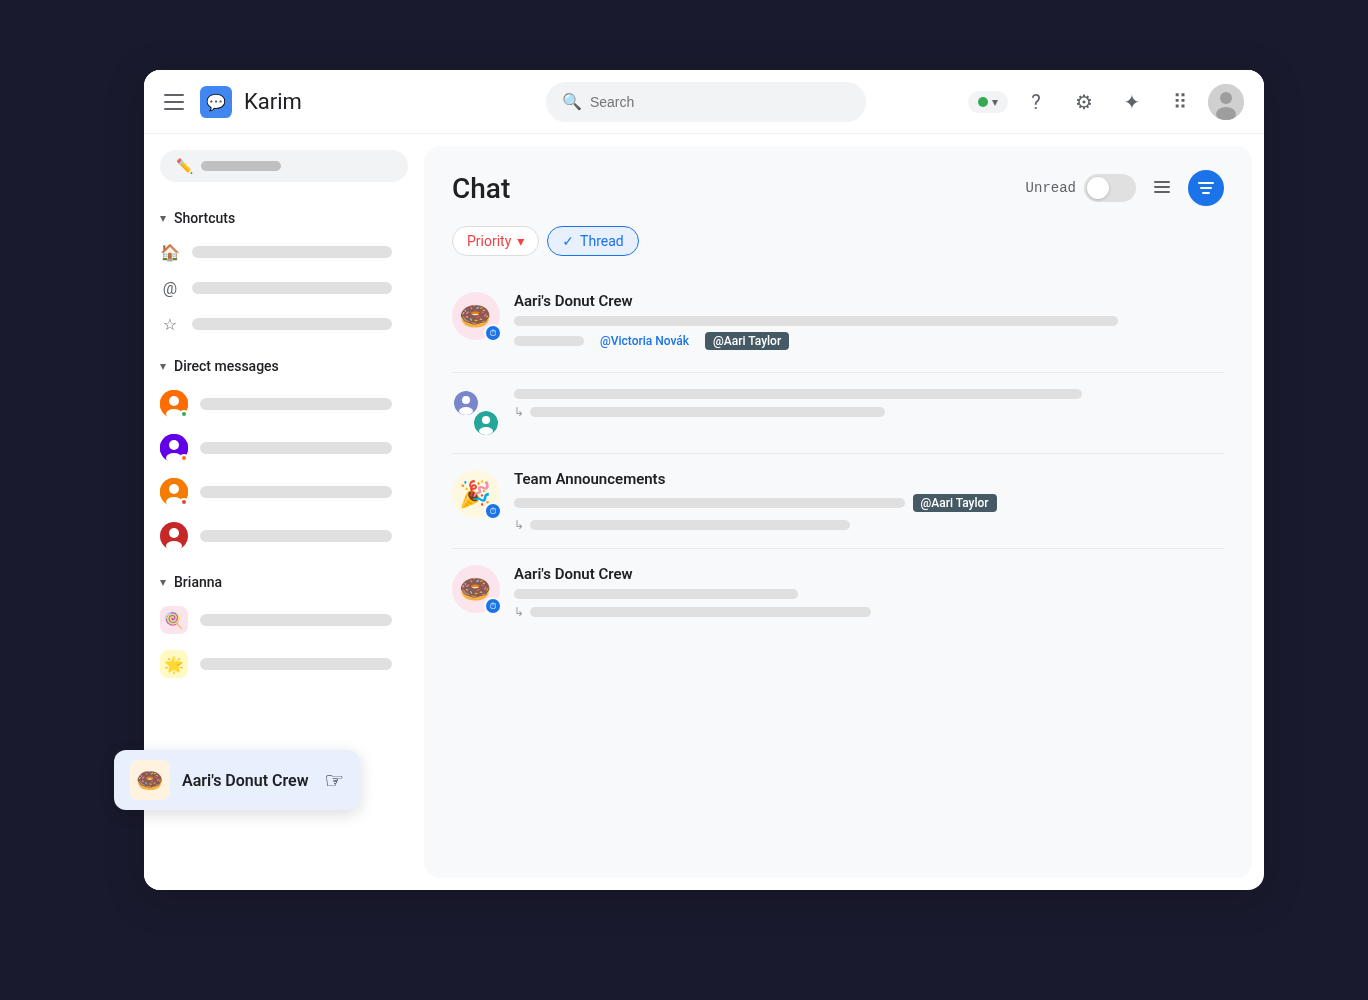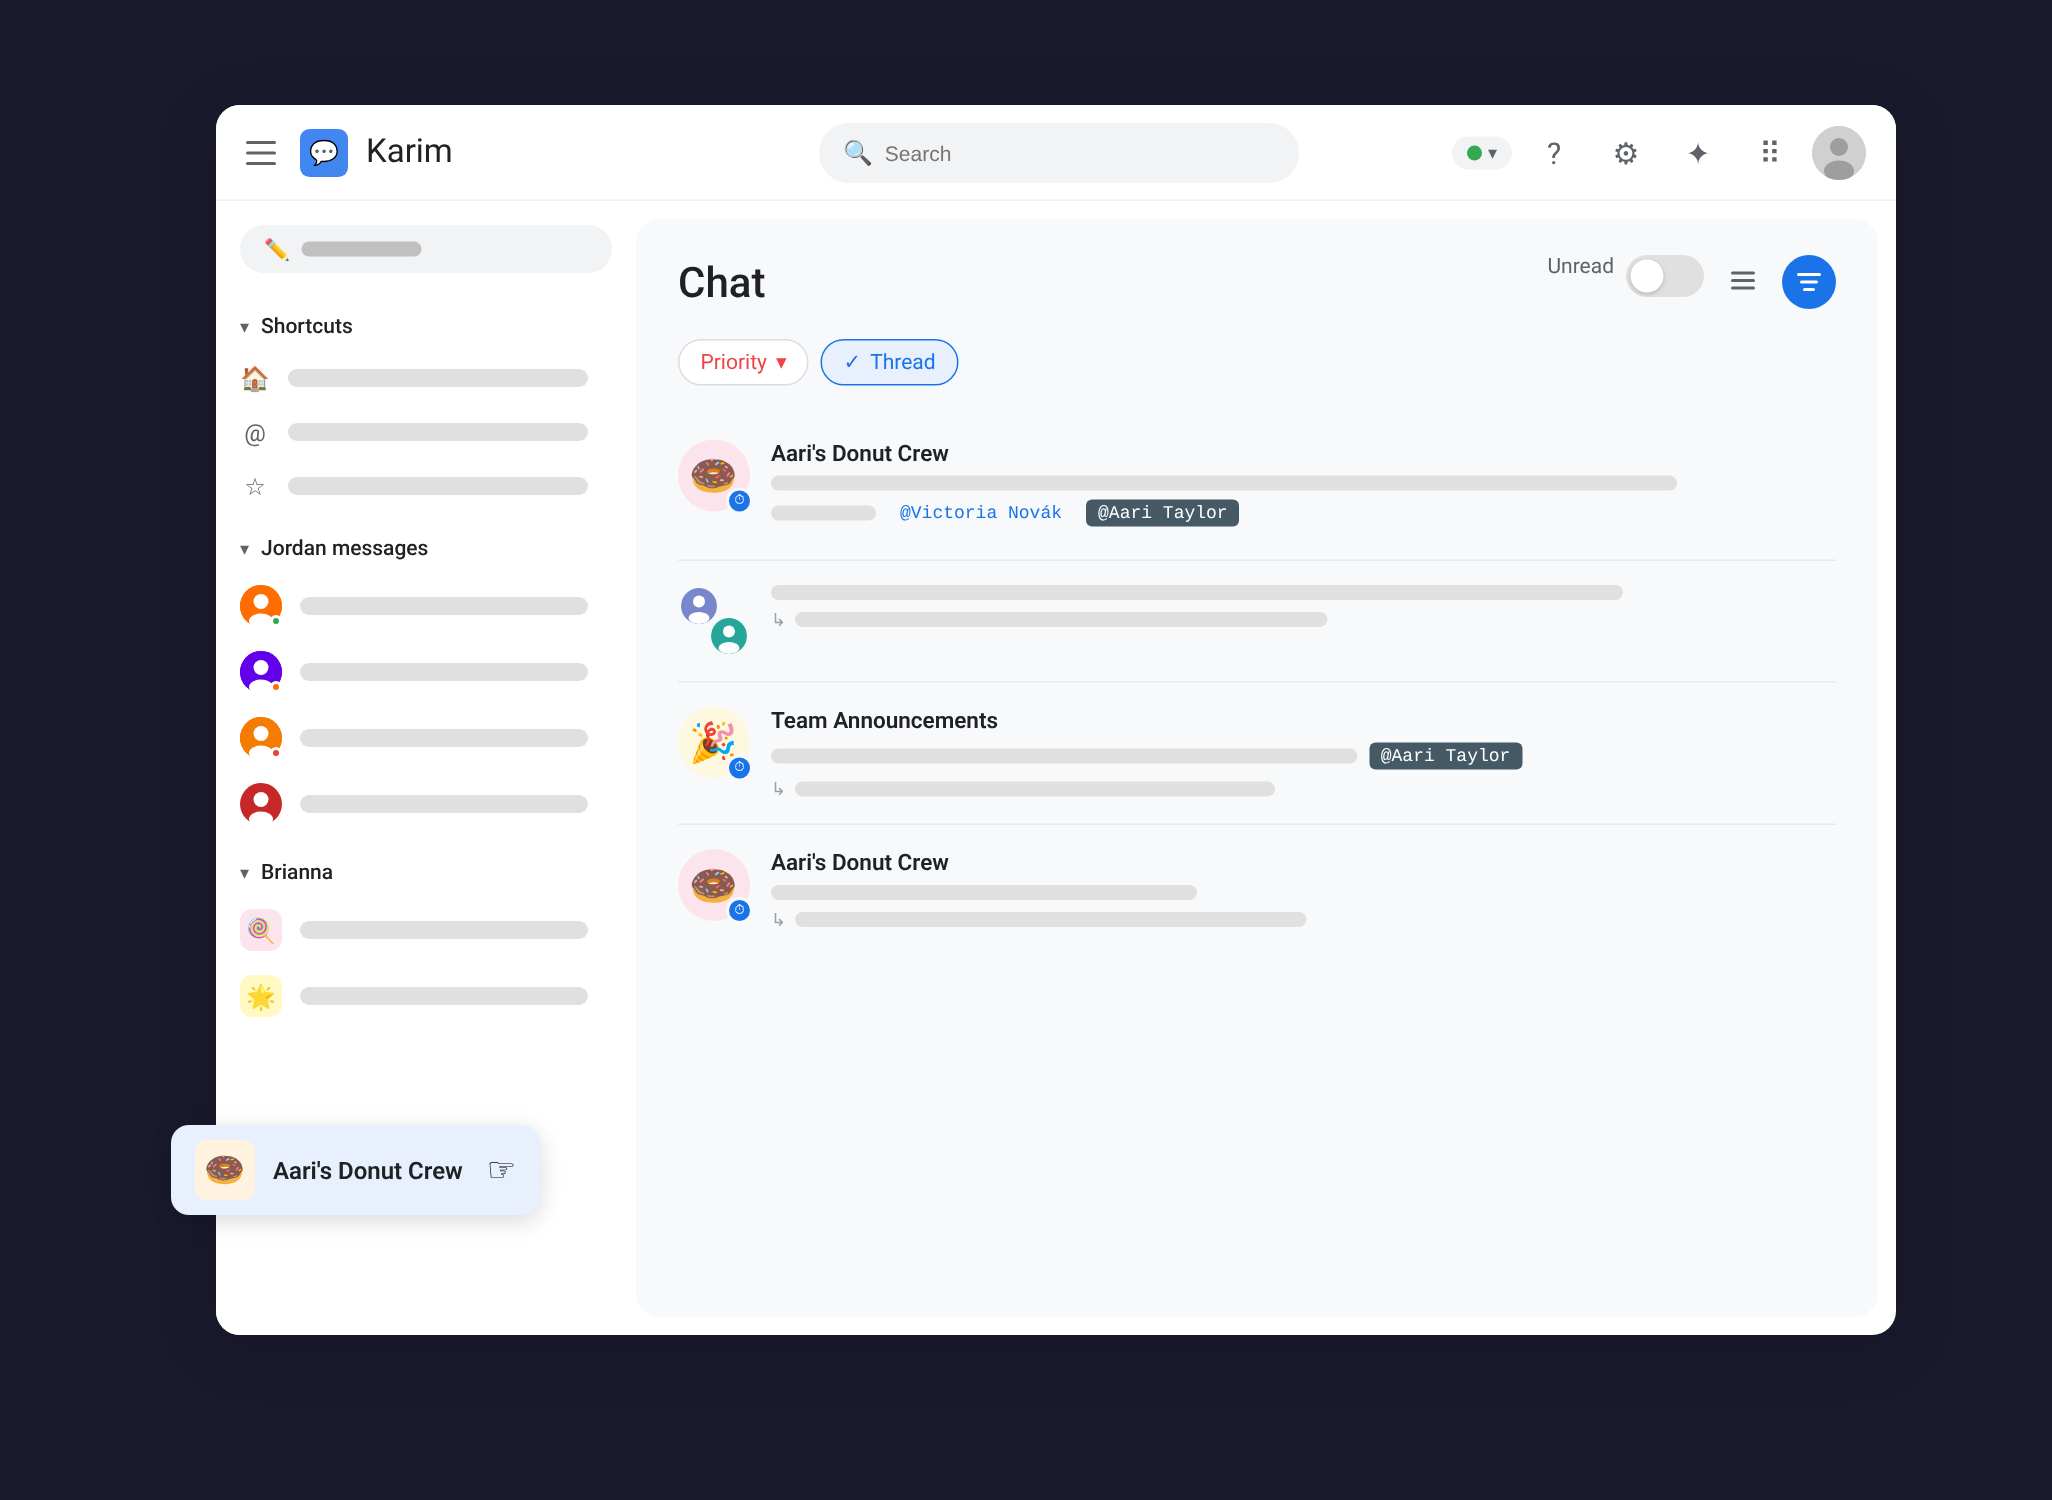--- a/index.html
+++ b/index.html
@@ -325,21 +325,23 @@
     }
 
     .page-title-text {
       font-size: 28px;
       font-weight: 500;
       color: #202124;
     }
 
     .header-actions {
       display: flex;
+      align-items: center;
       gap: 8px;
+      font-family: Liberation Mono, monospace;
     }
 
     .unread-label {
       font-size: 14px;
       color: #5f6368;
     }
 
     .unread-toggle {
       width: 52px;
       height: 28px;
@@ -478,21 +480,20 @@
       background: #e0e0e0;
       border-radius: 5px;
       margin-bottom: 6px;
     }
 
     .chat-tags-line {
       display: flex;
       align-items: center;
       gap: 8px;
       margin-bottom: 6px;
-      font-family: Liberation Mono, monospace;
     }
 
     .chat-tag-bar {
       height: 10px;
       width: 80px;
       background: #e0e0e0;
       border-radius: 5px;
     }
 
     .mention-tag {
@@ -654,21 +655,21 @@
           </div>
           <div class="sidebar-item">
             <span class="sidebar-item-icon">☆</span>
             <span class="sidebar-item-label-bar" style="width:90px;"></span>
           </div>
         </div>
 
         <div class="sidebar-section">
           <div class="sidebar-section-header">
             <span class="chevron-icon">▾</span>
-            <span>Jordan messages</span>
+            <span>Direct messages</span>
           </div>
           <div class="sidebar-item">
             <div class="dm-avatar" style="background:#ff6d00;">
               <svg width="28" height="28" viewBox="0 0 28 28">
                   <circle cx="14" cy="14" r="14" fill="#ff6d00"></circle>
                   <circle cx="14" cy="11" r="5" fill="#fff"></circle>
                   <ellipse cx="14" cy="24" rx="8" ry="5" fill="#fff"></ellipse>
                 </svg>
               <div class="dm-status" style="background:#34a853;"></div>
             </div>

